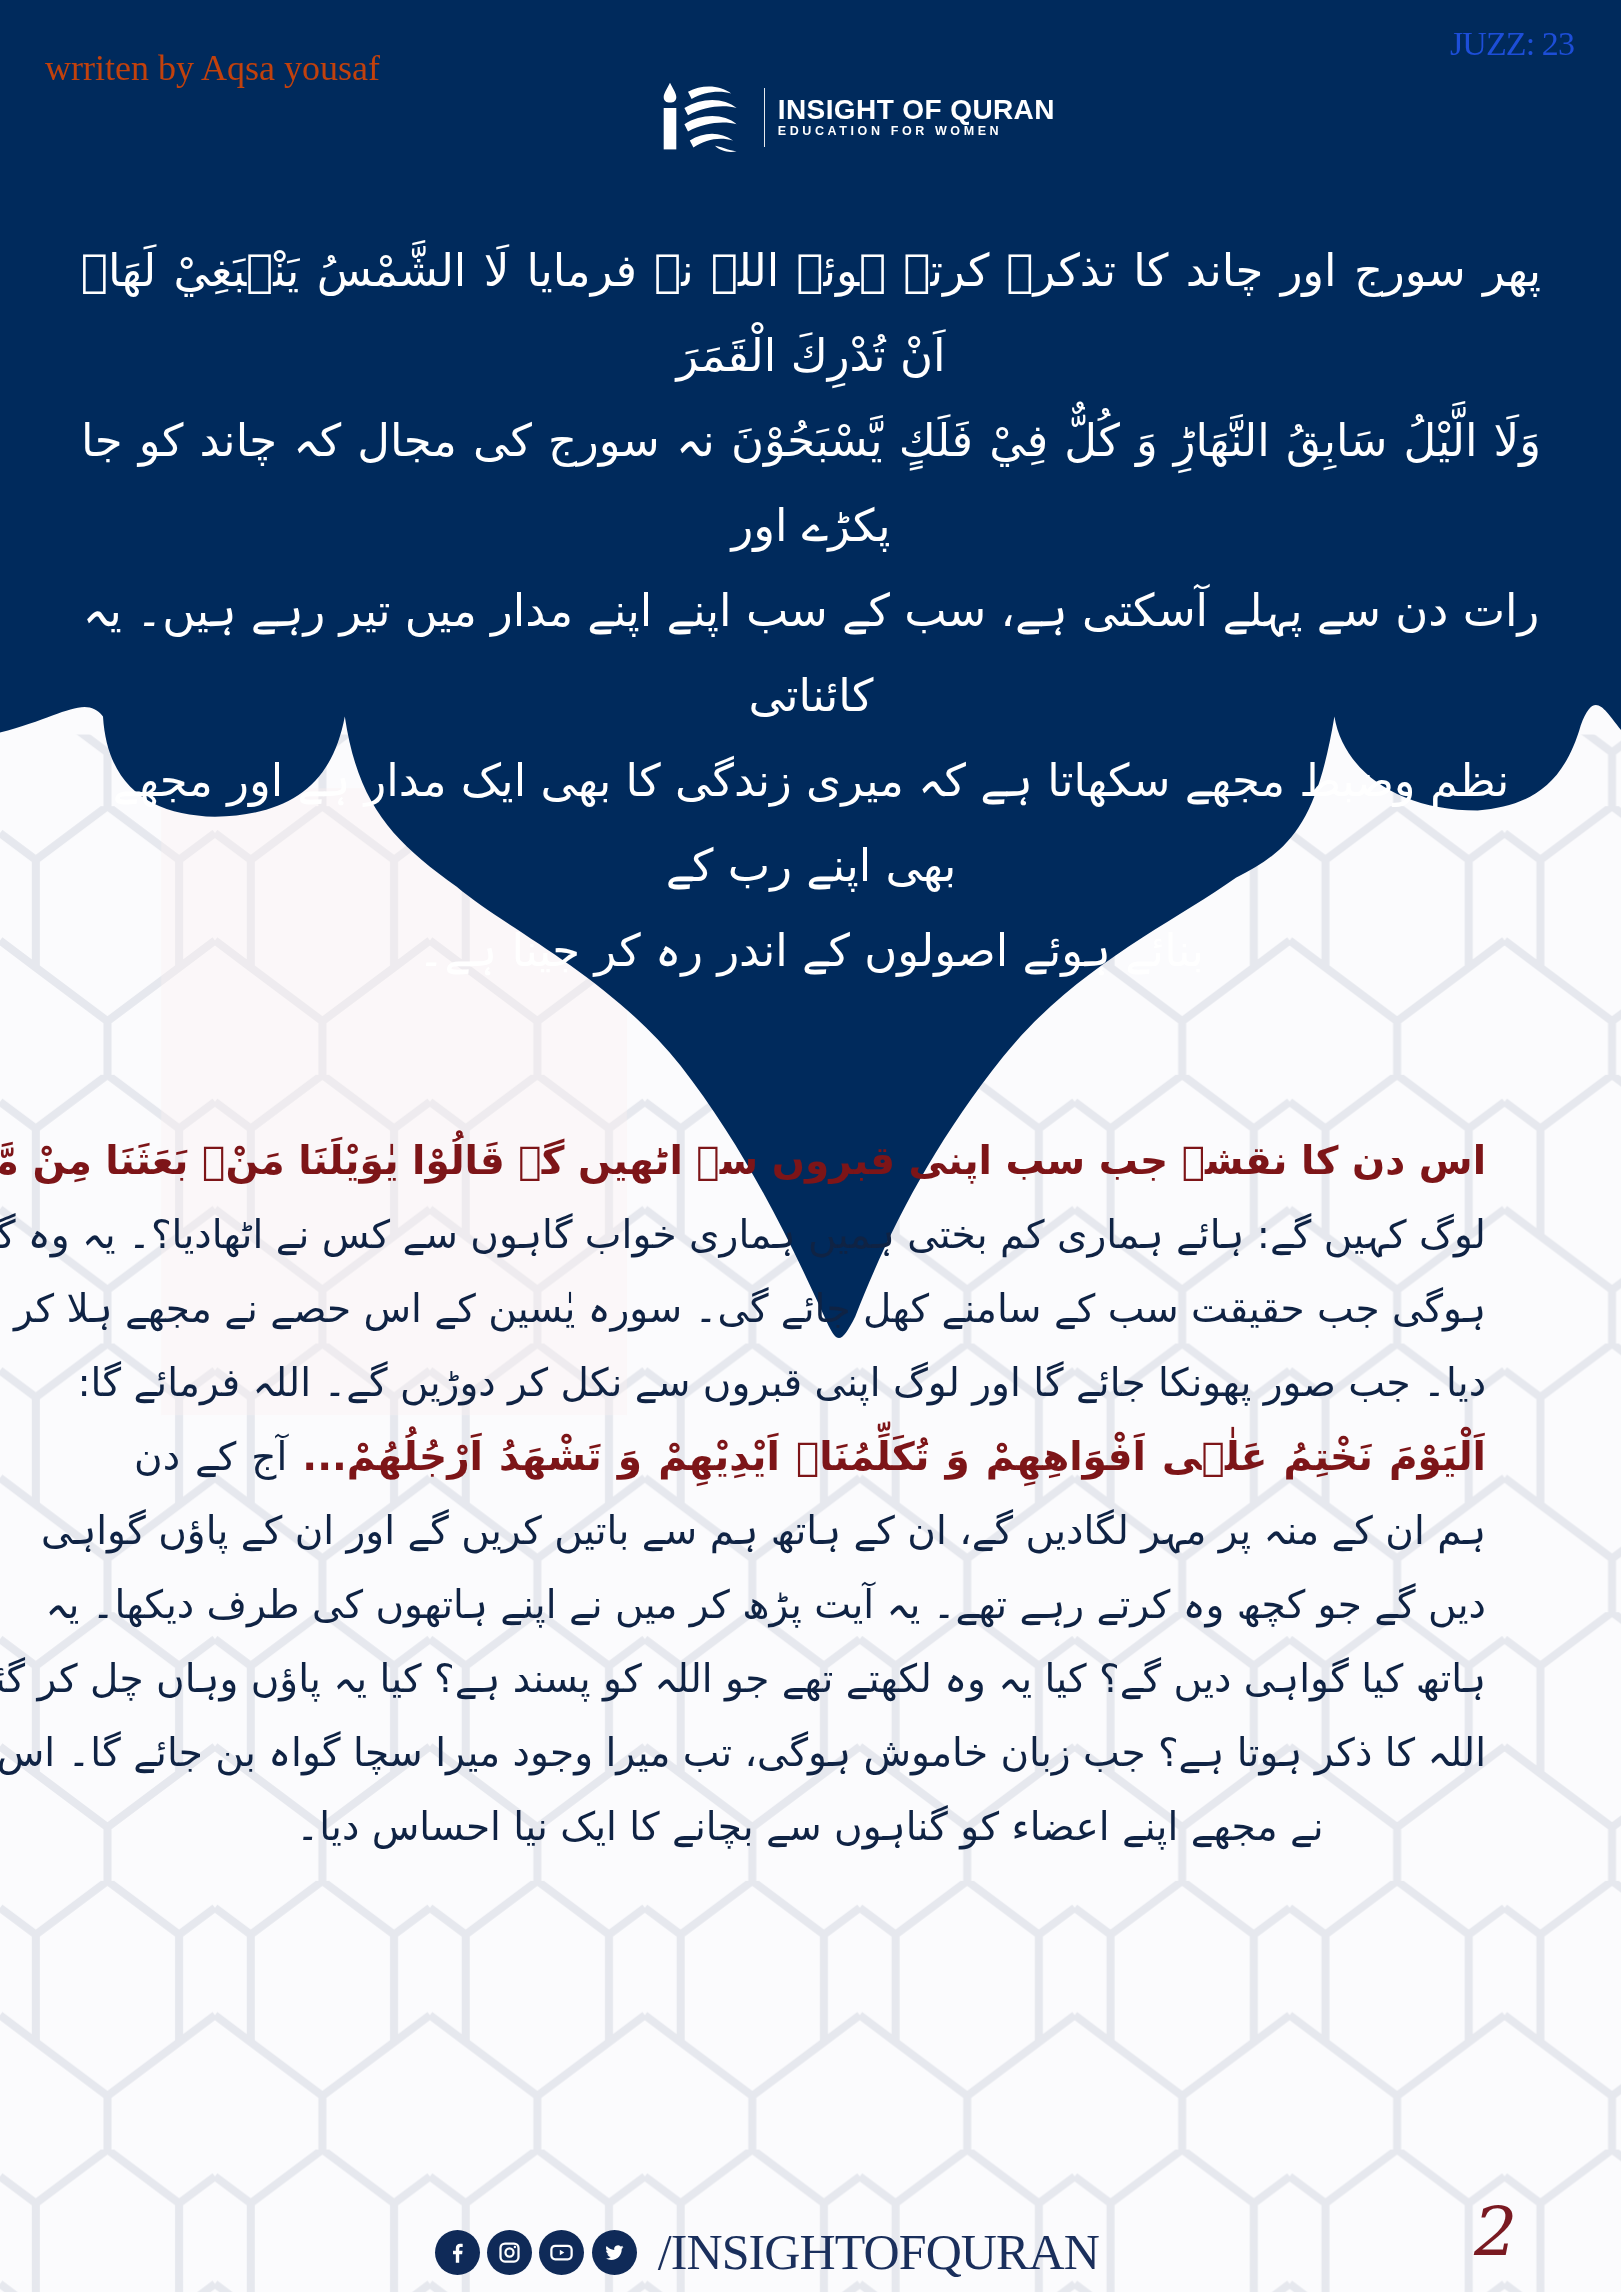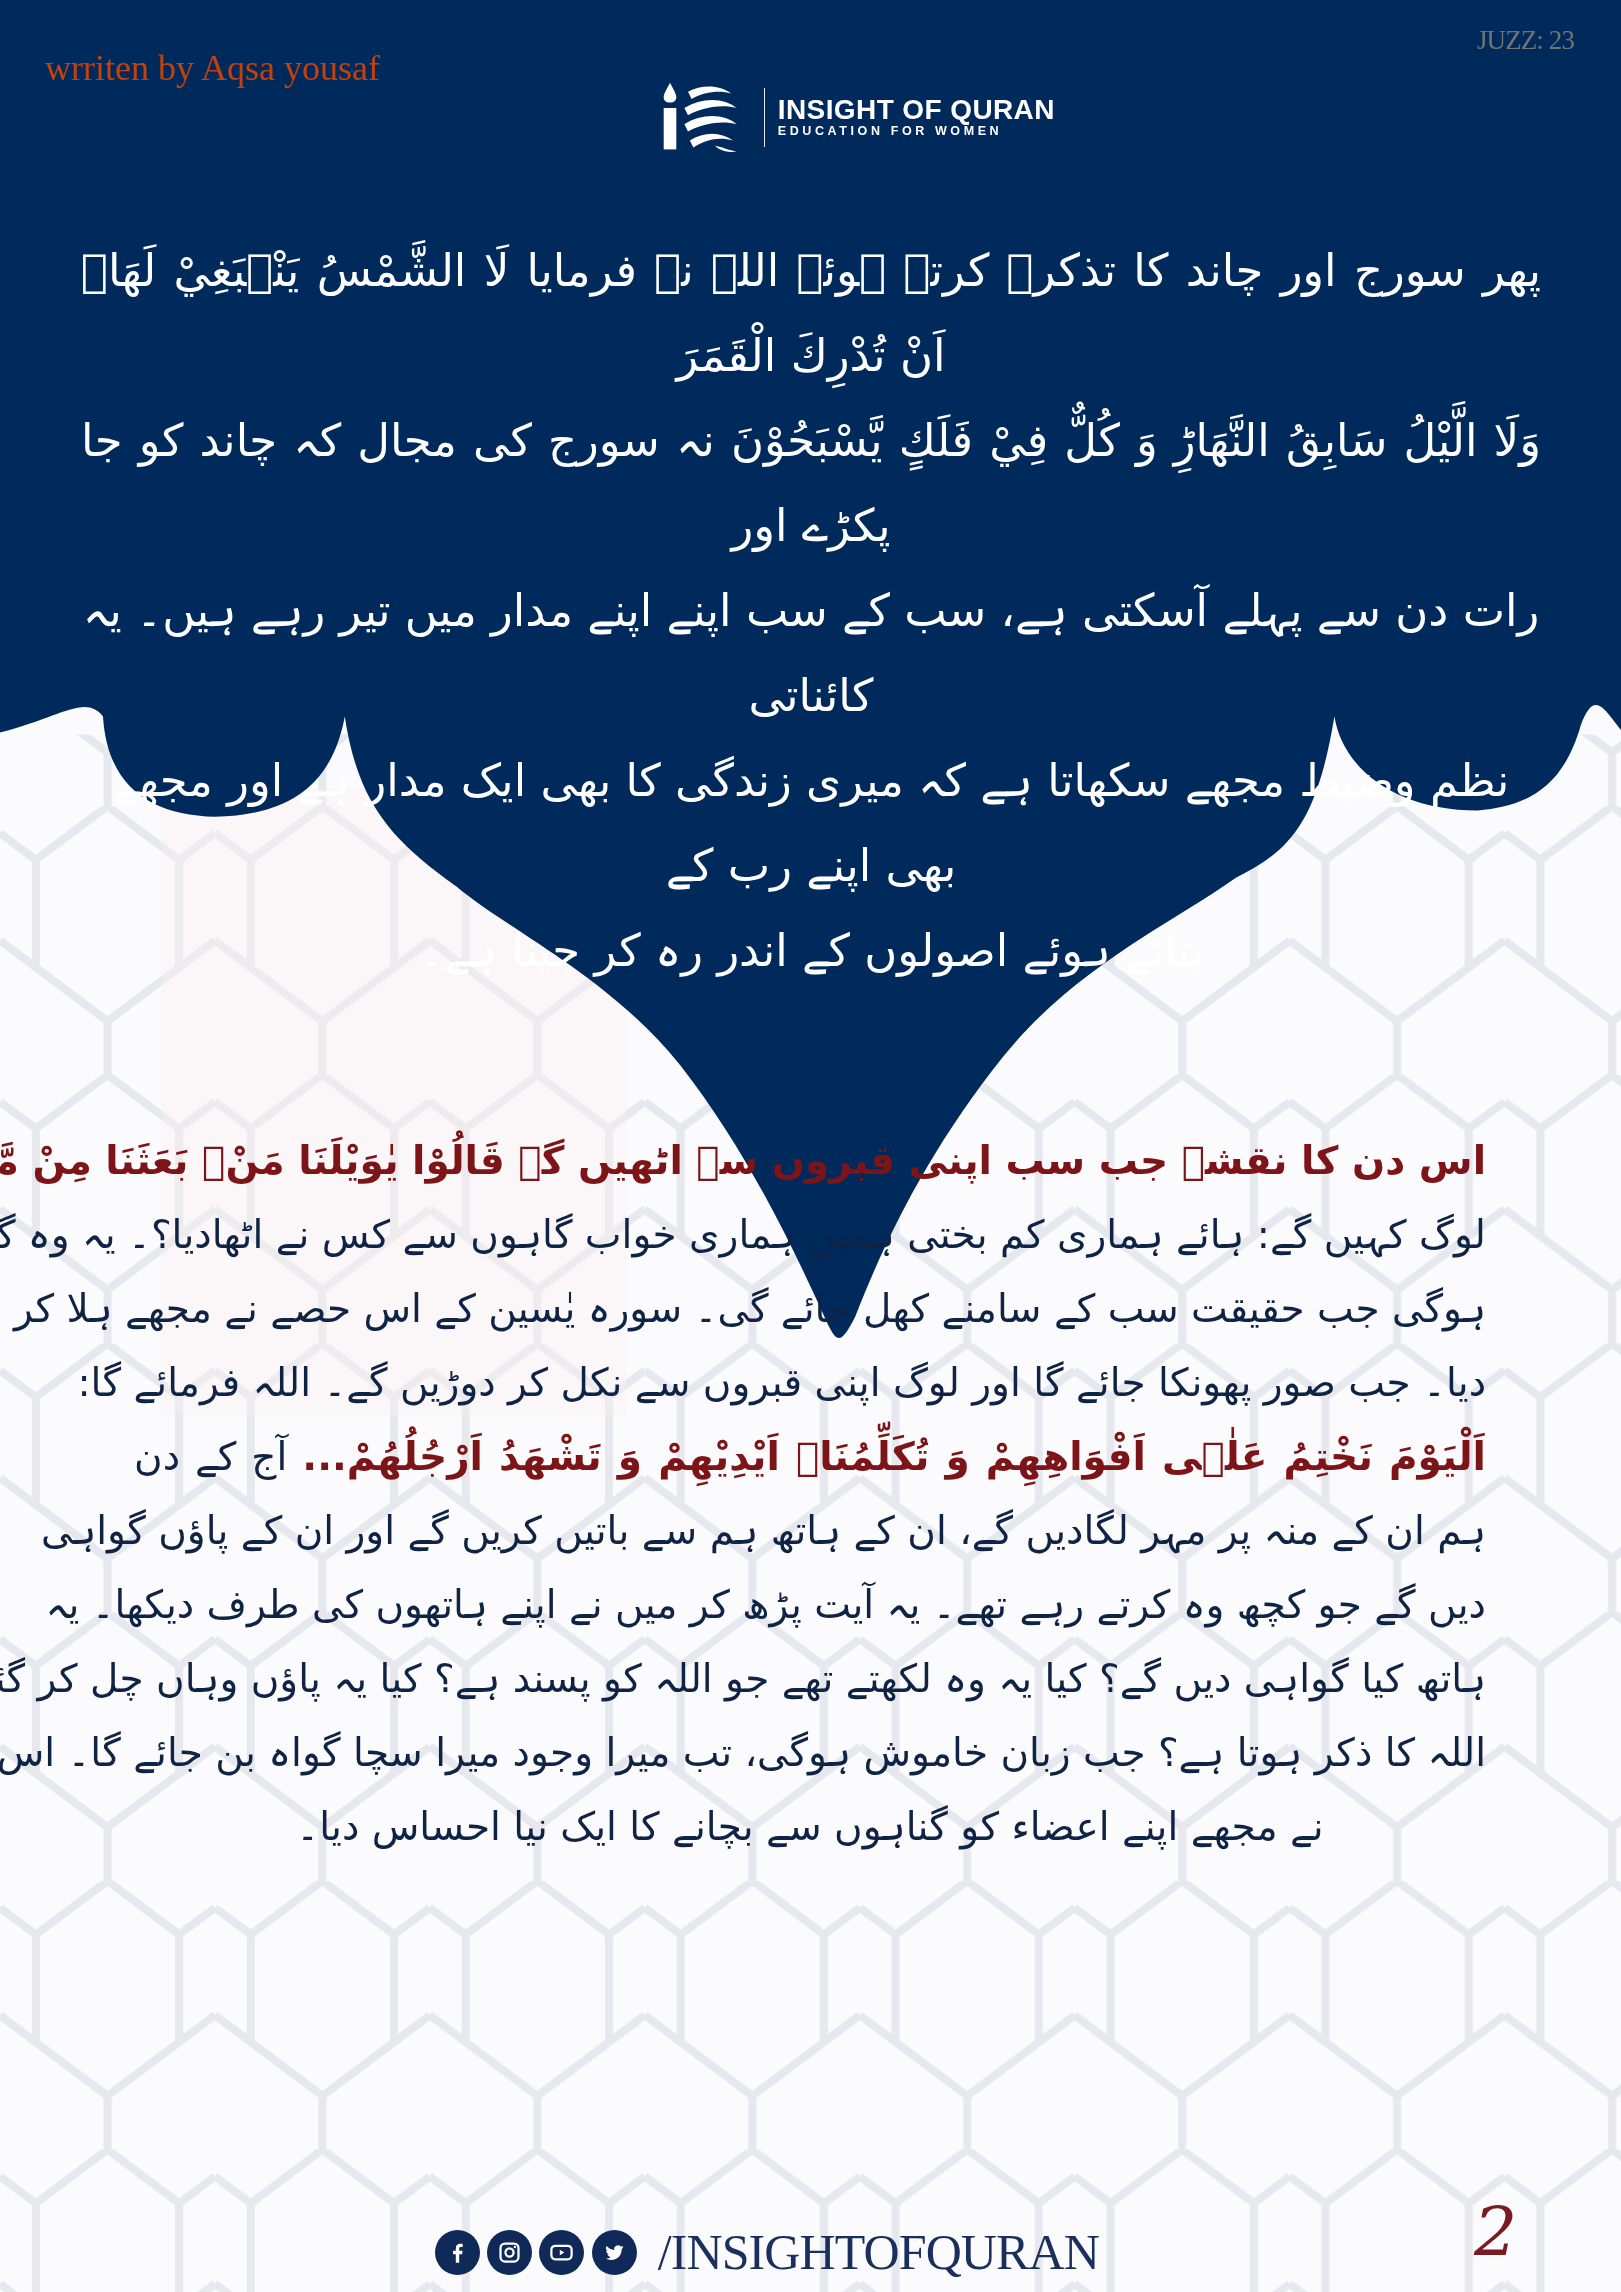--- a/index.html
+++ b/index.html
@@ -9,21 +9,21 @@
     font-family: "DejaVu Sans", sans-serif;
   }
   .bg-pattern { position: absolute; inset: 0; z-index: 0; }
   .banner { position: absolute; left: 0; top: 0; width: 1621px; height: 1433px; z-index: 1; }
   .author {
     position: absolute; left: 45px; top: 47px; z-index: 3;
     font-family: "Liberation Serif", serif; font-size: 36px; color: #c2410c;
   }
   .juzz {
     position: absolute; right: 47px; top: 25px; z-index: 3;
-    font-family: "Liberation Serif", serif; font-size: 27px; color: #737373;
+    font-family: "Liberation Serif", serif; font-size: 34px; color: #1d4ed8;
     letter-spacing: -0.9px;
   }
   .logo {
     position: absolute; left: 661px; top: 81px; z-index: 3;
     display: flex; align-items: center; gap: 12.5px;
   }
   .logo-mark { width: 90px; height: 72px; }
   .logo-divider { width: 1.8px; height: 59px; background: #ffffff; opacity: .9; }
   .logo-text { display: flex; flex-direction: column; align-items: flex-start; color: #fff; }
   .logo-title {

